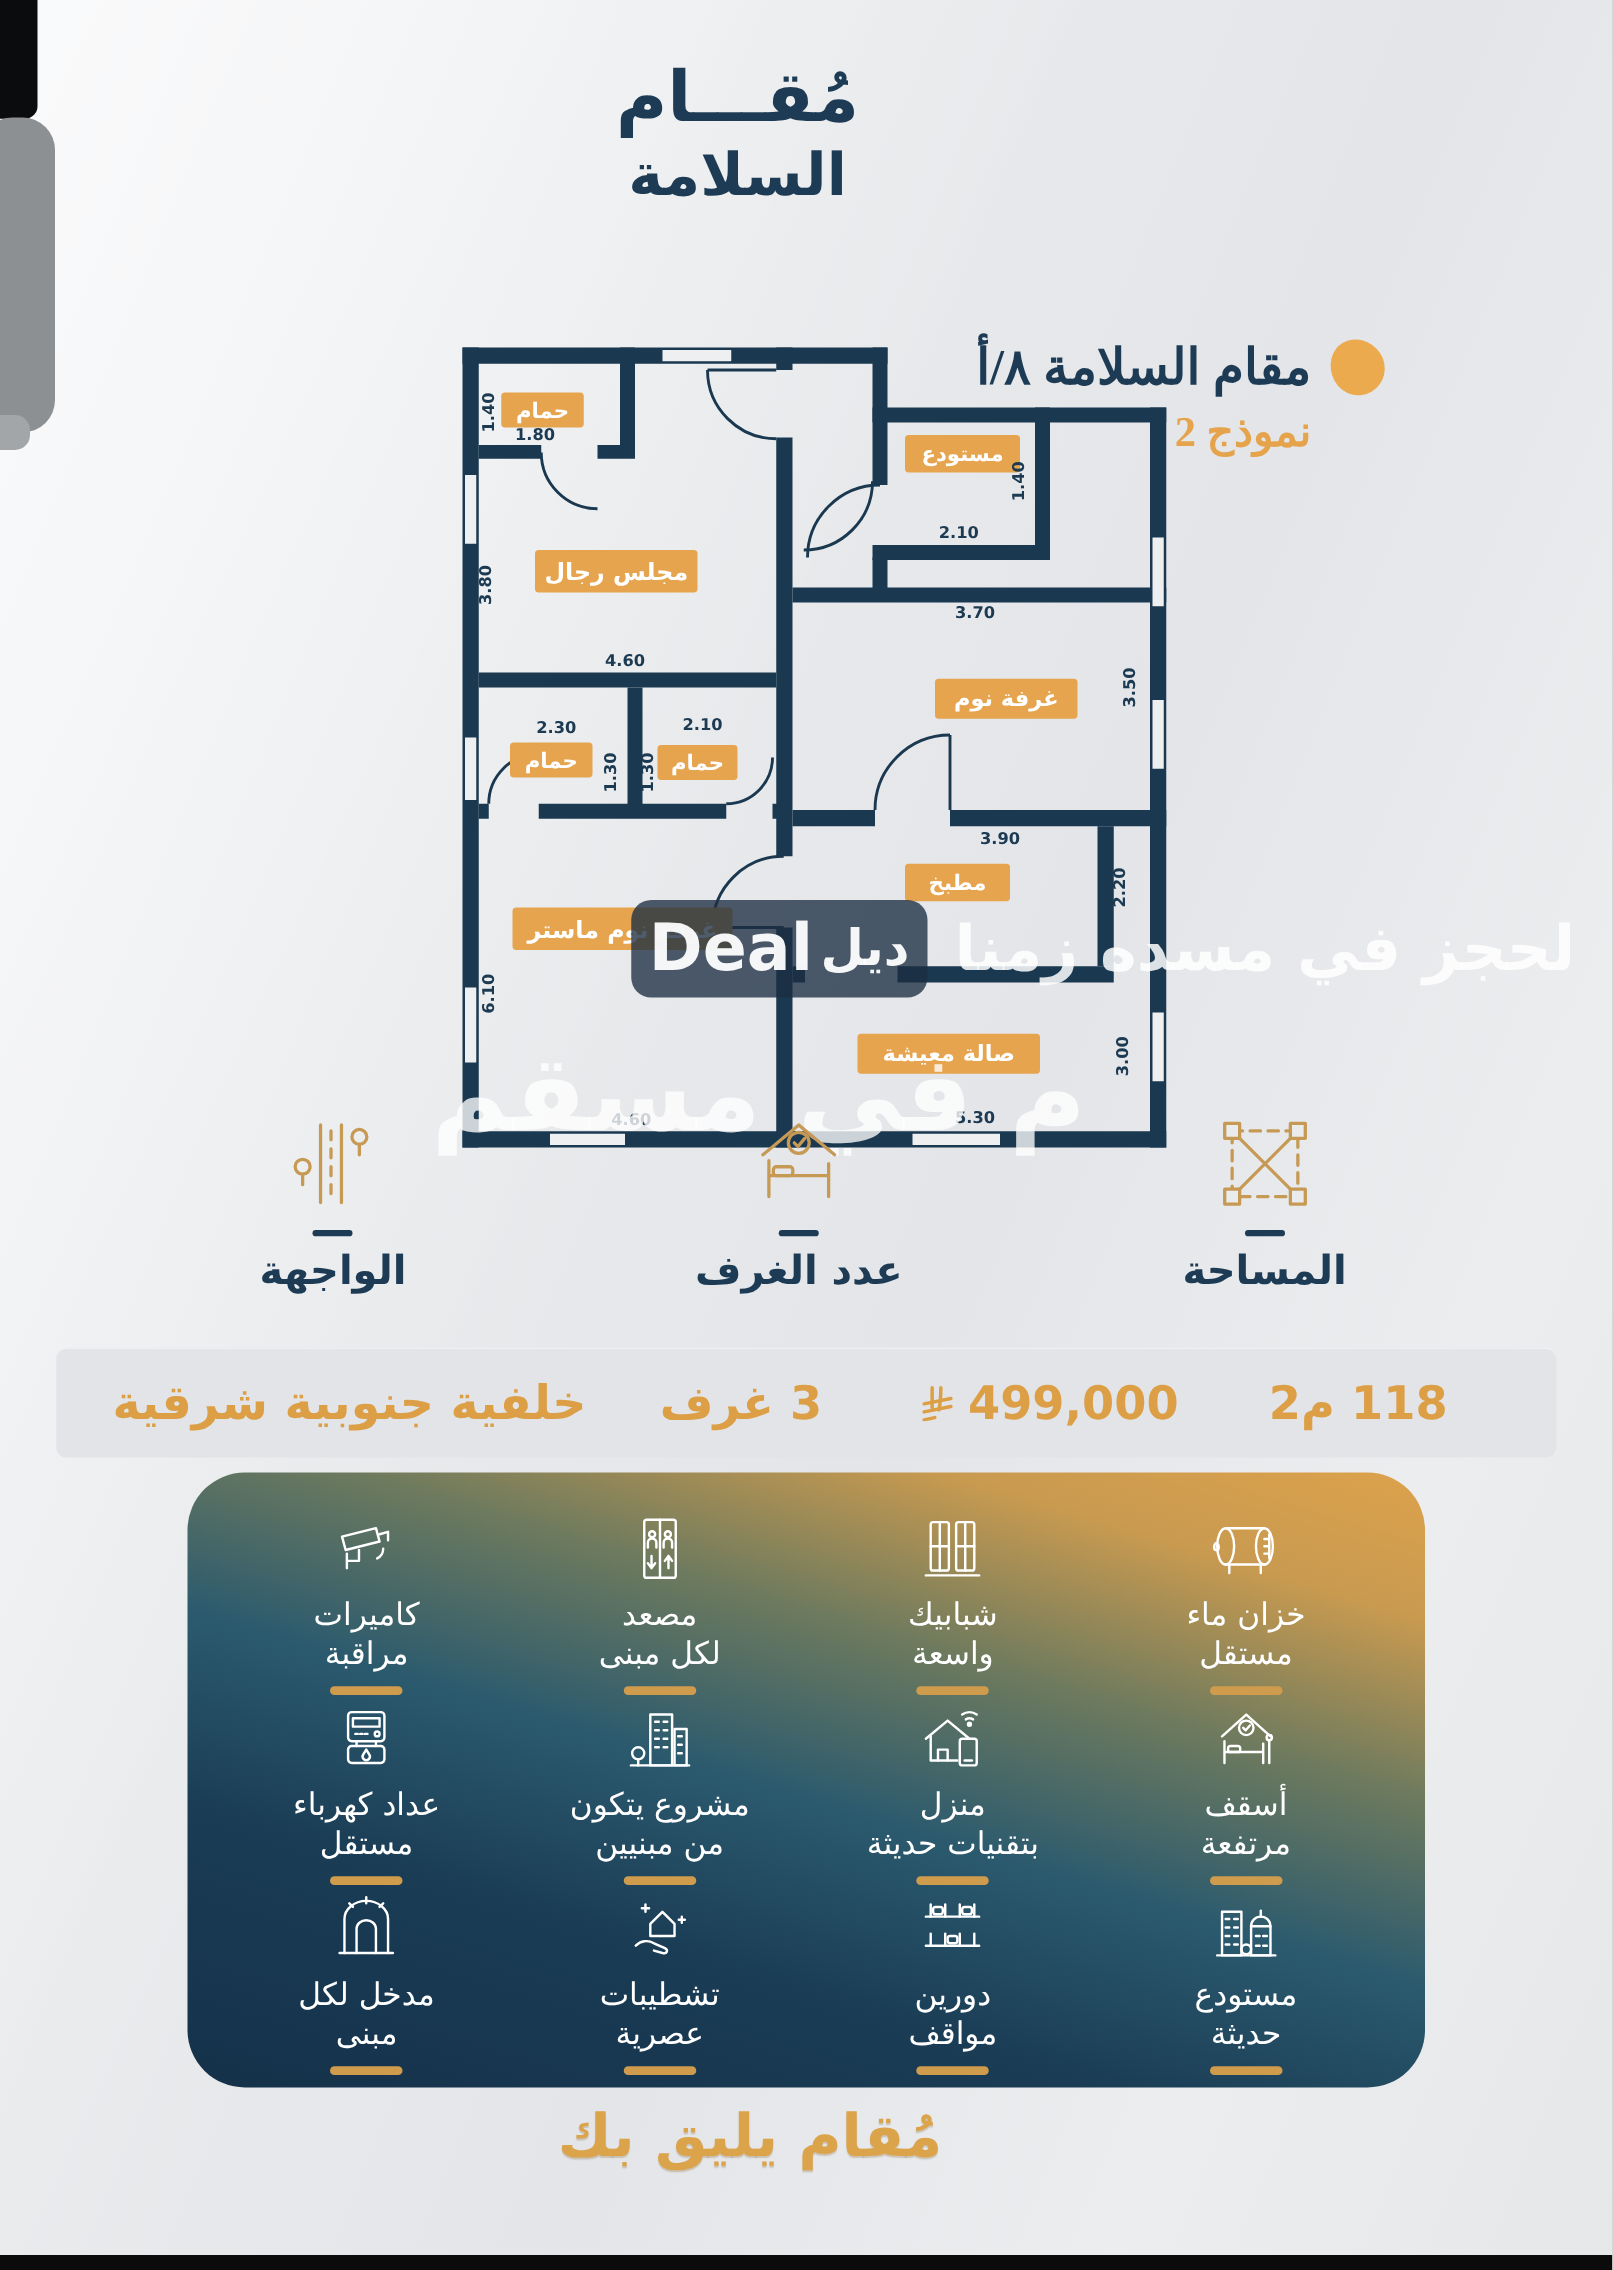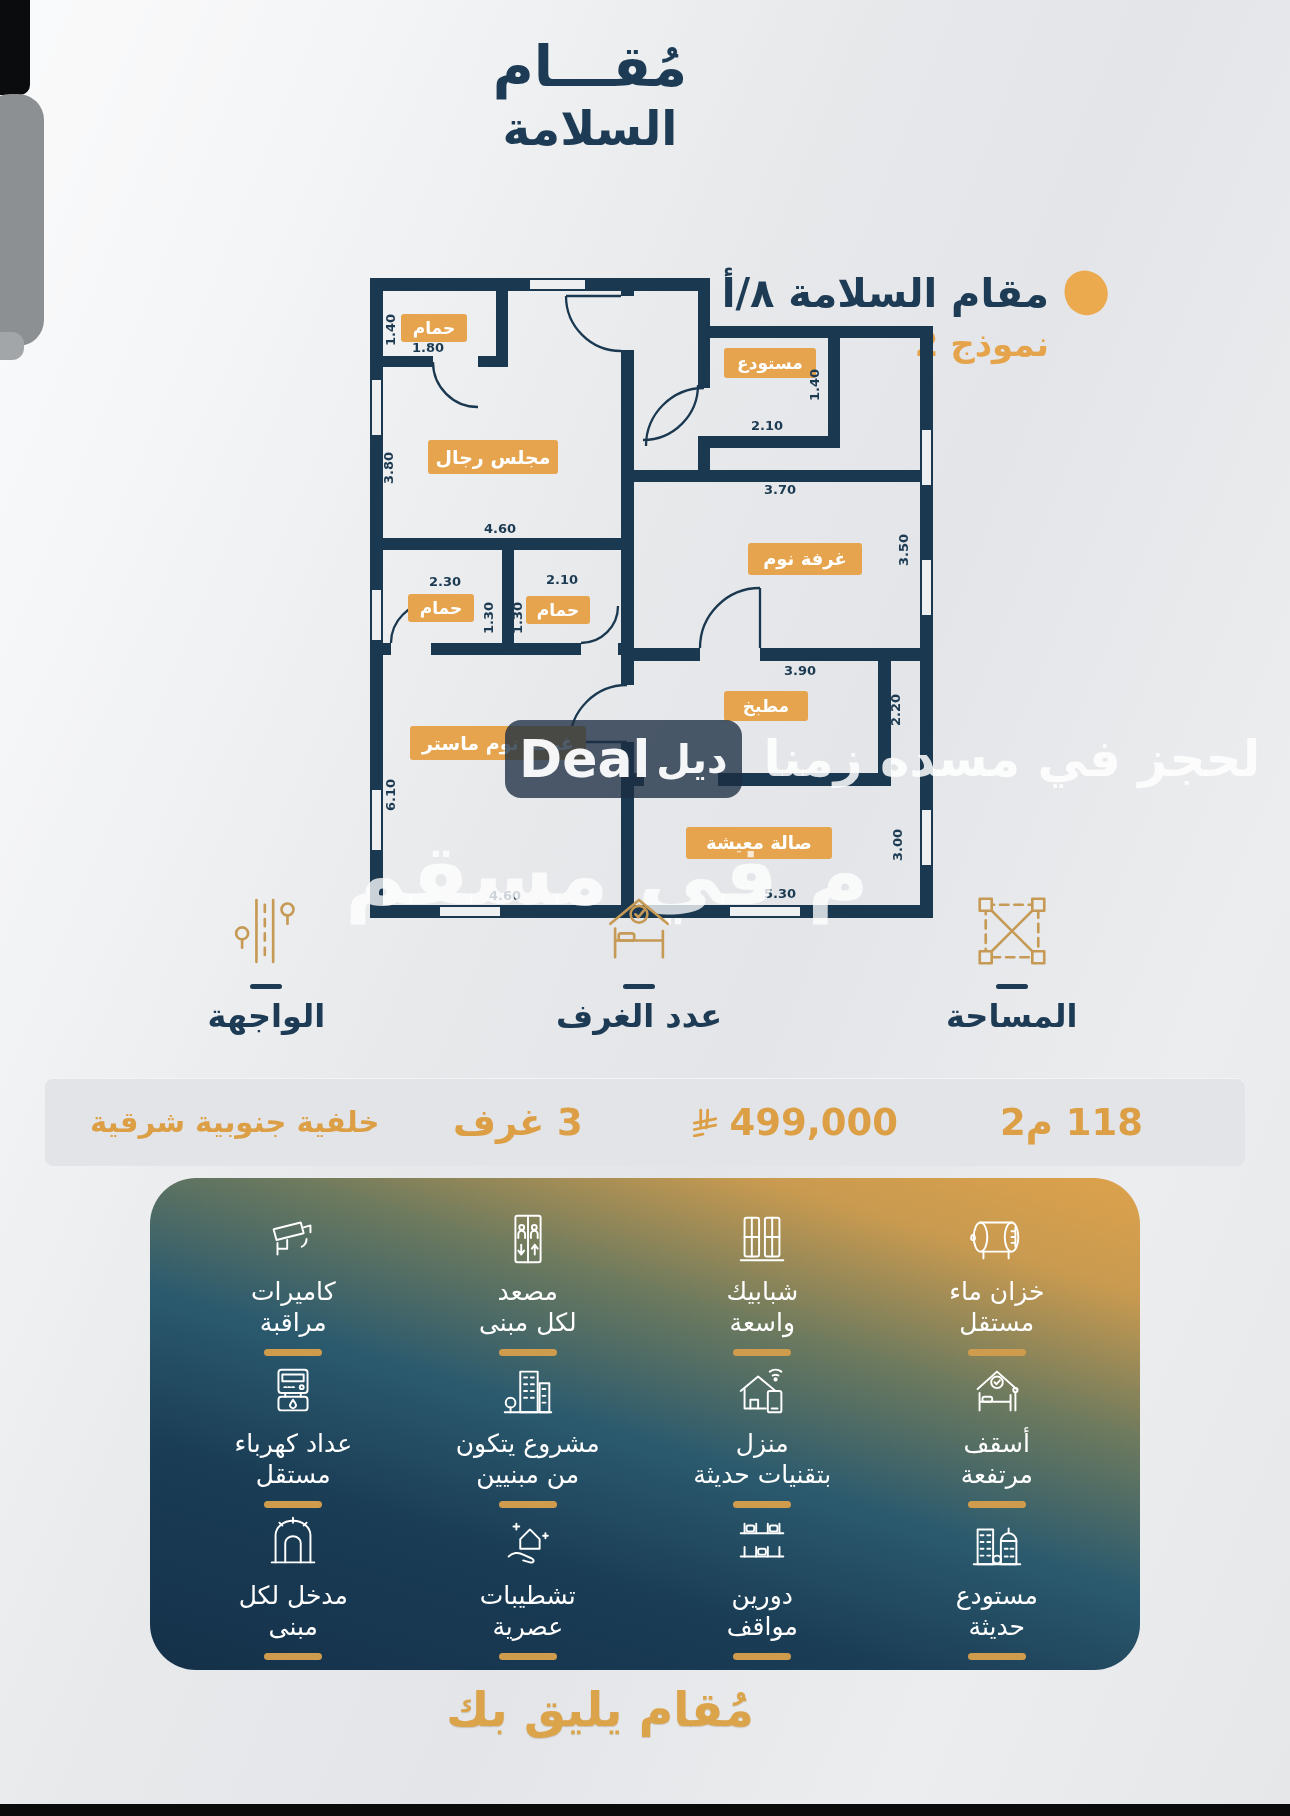--- a/index.html
+++ b/index.html
@@ -9,26 +9,26 @@
           background:linear-gradient(112deg,#f3f4f6 6%,#e9ebed 32%,#e3e5e8 58%,#ebedef 80%,#e5e7e9 100%); }
   .bg-streak { position:absolute; inset:0; background:linear-gradient(115deg, rgba(255,255,255,.55) 0%, rgba(255,255,255,0) 42%); pointer-events:none; }
 
   
   .corner-black { position:absolute; left:0; top:0; width:30px; height:95px; background:#0b0c0d; border-radius:0 0 10px 0; }
   .side-gray { position:absolute; left:-16px; top:94px; width:60px; height:252px; background:#8d9093; border-radius:26px; }
   .side-nub { position:absolute; left:-14px; top:332px; width:38px; height:28px; background:#a3a6a9; border-radius:12px; }
   .bottom-bar { position:absolute; left:0; top:1804px; width:100%; height:12px; background:#0b0b0b; }
 
   
-  .logo { position:absolute; top:34px; left:0; right:110px; text-align:center; direction:rtl; color:#1d3b54; }
+  .logo { position:absolute; top:46px; left:0; right:110px; text-align:center; direction:rtl; color:#1d3b54; }
   .logo-l1 { font-size:56px; font-weight:800; letter-spacing:-1px; }
   .logo-l2 { font-size:47px; font-weight:800; margin-top:2px; }
 
   
-  .plan-head { position:absolute; top:270px; right:182px; display:flex; flex-direction:column; align-items:flex-end; }
+  .plan-head { position:absolute; top:270px; right:182px; display:flex; flex-direction:column; align-items:flex-end;font-family:Liberation Serif, serif; }
   .ph-row { display:flex; align-items:center; gap:15px; }
   .ph-title { font-size:40px; font-weight:800; color:#1d3b54; direction:rtl; white-space:nowrap; }
   .ph-blob { width:44px; height:44px; background:#ecaa4f; border-radius:46% 54% 48% 52% / 44% 52% 48% 56%; transform:rotate(14deg); }
   .ph-model { margin-top:8px; margin-right:59px; font-size:34px; font-weight:800; color:#e5a44b; direction:rtl; }
 
   
   .floorplan { position:absolute; left:300px; top:230px; width:690px; height:700px; }
   .fp-dim { font-size:13px; font-weight:bold; fill:#1c3a52; }
   .fp-roomtxt { font-weight:bold; fill:#ffffff; }
 
@@ -43,21 +43,21 @@
   
   .info-row { position:absolute; top:882px; left:80px; right:92px; display:flex; direction:rtl; }
   .info-col { flex:1; display:flex; flex-direction:column; align-items:center; }
   .info-icon { height:92px; display:flex; align-items:flex-end; }
   .info-dash { width:32px; height:5px; background:#1d3b54; border-radius:3px; margin:10px 0 8px; }
   .info-label { font-size:32px; font-weight:800; color:#1d3b54; direction:rtl; }
   .values-band { position:absolute; top:1078px; left:45px; right:45px; height:88px; background:#e2e4e7; border-radius:8px;
                  display:flex; direction:rtl; align-items:center; padding-right:35px; padding-left:45px; box-shadow:0 1px 0 rgba(255,255,255,.6) inset; }
   .value-cell { flex:1; display:flex; justify-content:center; align-items:center; direction:rtl; gap:10px;
                 font-size:37px; font-weight:800; color:#dc9f45; white-space:nowrap; }
-  .value-facade { font-size:29px; }
+  .value-facade { font-size:38px; }
 
   
   .feature-card { position:absolute; top:1178px; left:150px; width:990px; height:492px; border-radius:46px;
         background:linear-gradient(197deg,#dda24c 0%,#c89a50 15%,#6d7a5e 33%,#2b5a6e 52%,#1a3c55 72%,#15314a 100%); }
   .card-grid { position:absolute; inset:0; padding:26px 26px 16px; display:grid; grid-template-columns:repeat(4,1fr); grid-template-rows:repeat(3,1fr); direction:rtl; }
   .f-cell { display:flex; flex-direction:column; align-items:center; justify-content:flex-start; padding-top:4px; }
   .f-icon { margin-bottom:6px; }
   .f-label { font-size:25px; line-height:31px; font-weight:400; color:#ffffff; text-align:center; direction:rtl; }
   .f-bar { width:58px; height:7px; background:#cf9b4c; border-radius:4px; margin-top:11px; }
 

